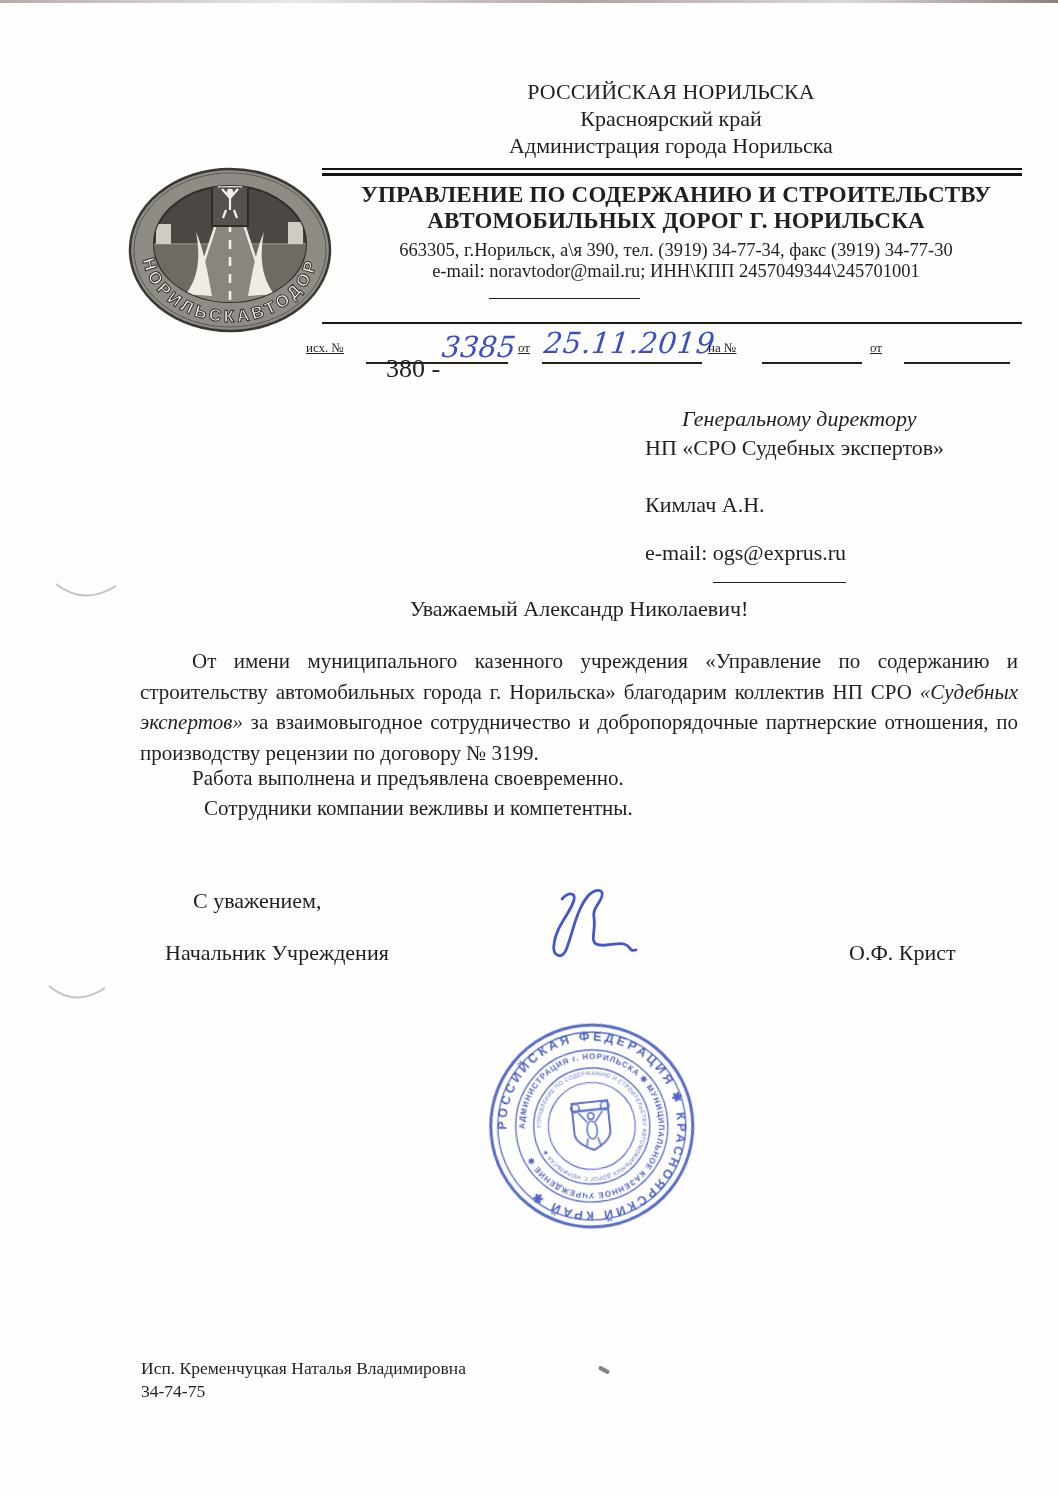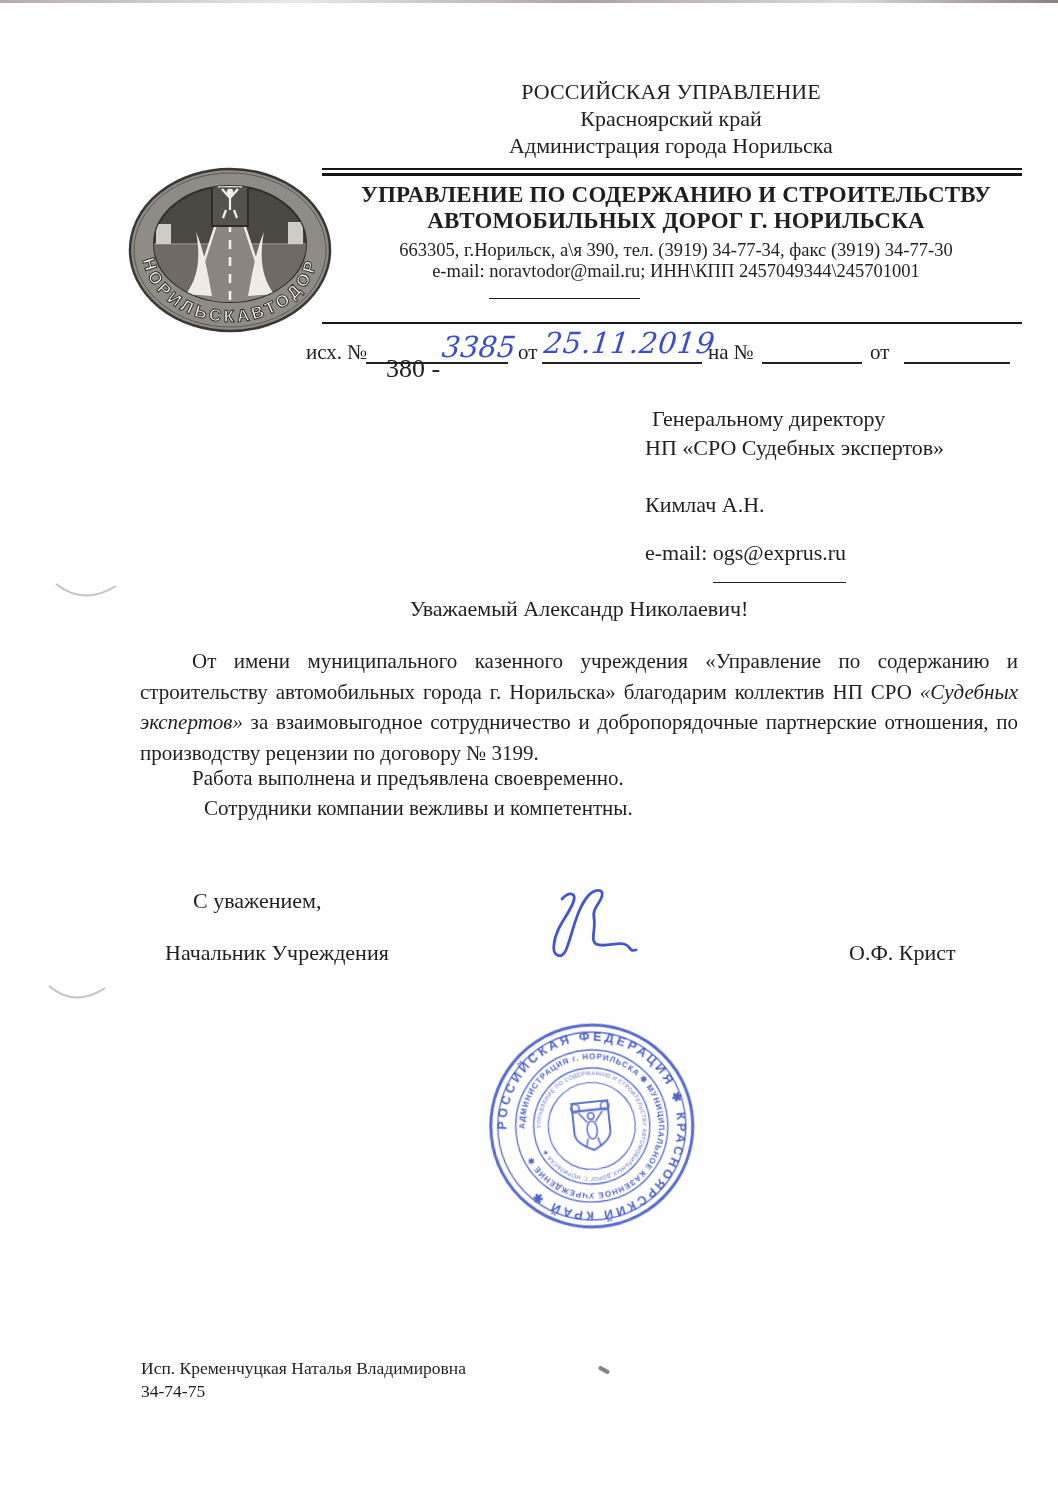--- a/index.html
+++ b/index.html
@@ -15,36 +15,36 @@
     font-family:"DejaVu Serif", serif; font-style:italic;
     color:#3a4ec9; transform:skewX(-6deg); display:inline-block;
   }
   .uline-mail { border-bottom:1.8px solid #201e1f; padding-bottom:17px; }
   .rule { border-top:2px solid #191817; }
   .field { border-bottom:2px solid #24221f; }
   .header-top { font-size:22px; line-height:27px; }
   .org-type { font-size:20px; font-weight:bold; letter-spacing:0.3px; }
   .org-name { font-size:23px; font-weight:bold; letter-spacing:0.2px; }
   .org-small { font-size:18.5px; }
-  .ref-label { font-size:21px; }
+  .ref-label { font-size:13px;text-decoration:underline; }
   .recip { font-size:22px; }
   .body-text { font-size:21px; line-height:30.5px; }
   .stamp-wrap { transform:rotate(-6deg); filter:blur(0.3px); opacity:0.92; }
   .speck { background:#8a7f76; border-radius:2px; transform:rotate(28deg); }
 </style>
 </head>
 <body>
 
 <div class="page">
 
   <div class="abs" style="left:0; top:9; width:1058px; height:3px;
               background:linear-gradient(90deg, rgba(120,105,100,.55) 0%, rgba(120,105,100,.15) 28%, rgba(120,105,100,.6) 55%, rgba(120,105,100,.25) 80%, rgba(90,75,70,.7) 100%);"></div>
 
   <div class="abs center header-top" style="left:320px; top:78px; width:702px;">
-    <div>РОССИЙСКАЯ УПРАВЛЕНИЕ</div>
+    <div>РОССИЙСКАЯ НОРИЛЬСКА</div>
     <div>Красноярский край</div>
     <div>Администрация города Норильска</div>
   </div>
 
   <svg class="abs" style="left:126px; top:166px;" width="208" height="170" viewBox="0 0 208 170">
     <defs>
       <clipPath id="logoScene">
           <ellipse cx="104" cy="78" rx="76" ry="58"></ellipse>
         </clipPath>
       <path id="logoArc" d="M 16,84 A 88,72 0 0 0 192,84" fill="none"></path>
@@ -98,21 +98,21 @@
   </div>
   <div class="abs ref-label" style="left:518px; top:340px;">от</div>
   <div class="abs field" style="left:542px; top:322px; width:160px; height:40px;">
     <span class="hand" style="font-size:29px; position:absolute; left:2px; top:4px; letter-spacing:0.5px;">25.11.2019</span>
   </div>
   <div class="abs ref-label" style="left:708px; top:340px;">на №</div>
   <div class="abs field" style="left:762px; top:328px; width:100px; height:34px;"></div>
   <div class="abs ref-label" style="left:870px; top:340px;">от</div>
   <div class="abs field" style="left:904px; top:328px; width:106px; height:34px;"></div>
 
-  <div class="abs recip" style="left:652px; top:406px;">Генеральному директору</div>
+  <div class="abs recip" style="left:682px; top:406px;font-style:italic;">Генеральному директору</div>
   <div class="abs recip" style="left:645px; top:435px;">НП «СРО Судебных экспертов»</div>
   <div class="abs recip" style="left:645px; top:492px;">Кимлач А.Н.</div>
   <div class="abs recip" style="left:645px; top:540px;">
     <span>e-mail: </span><span class="uline-mail">ogs@exprus.ru</span>
   </div>
 
   <div class="abs center" style="left:140px; top:596px; width:878px; font-size:22px;">Уважаемый Александр Николаевич!</div>
 
   <div class="abs body-text" style="left:140px; top:646px; width:878px; text-align:justify; text-indent:52px;">
     <span>От имени муниципального казенного учреждения «Управление по содержанию и строительству автомобильных города г. Норильска»  благодарим коллектив НП СРО </span><span class="it">«Судебных экспертов»</span><span> за взаимовыгодное сотрудничество и добропорядочные партнерские отношения, по производству рецензии по договору № 3199.</span>

